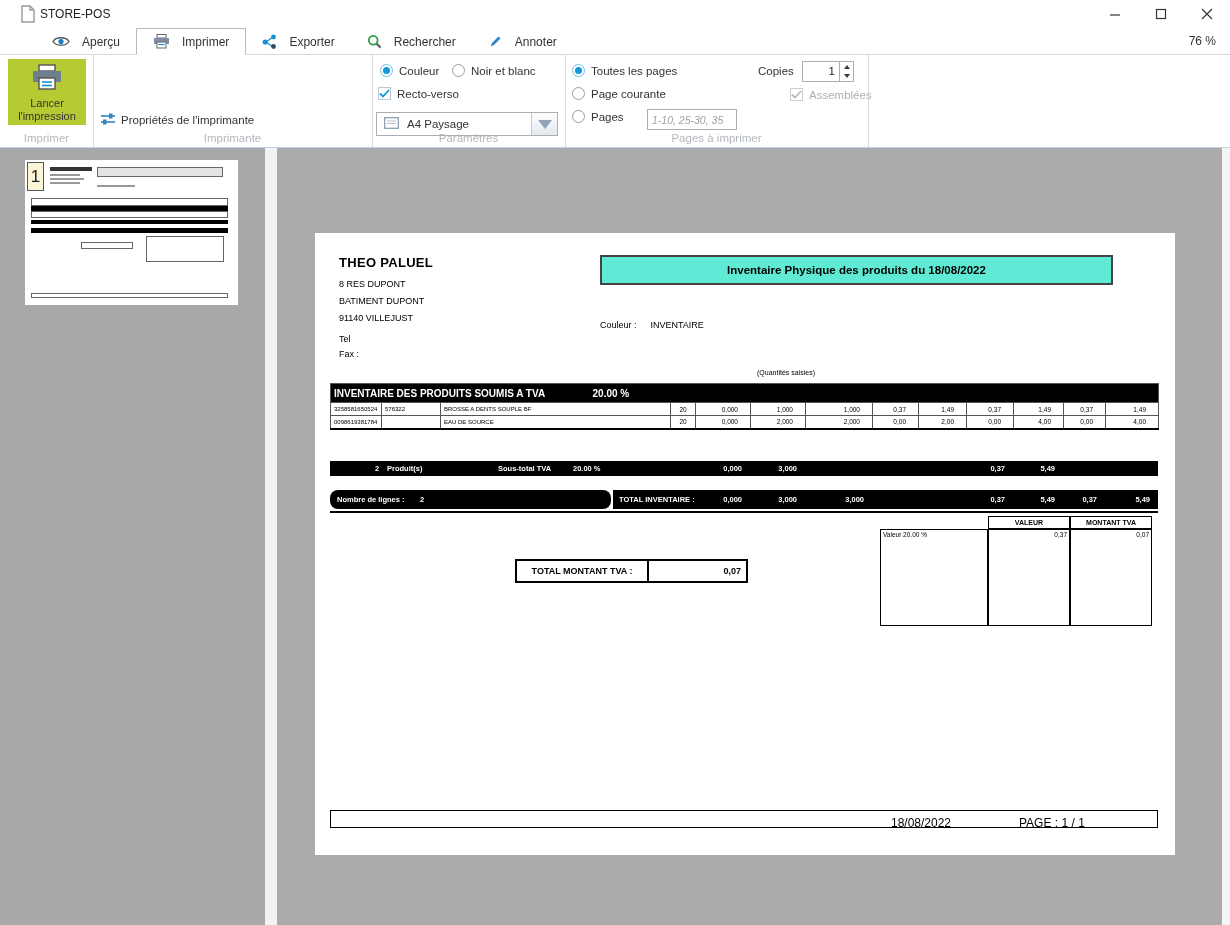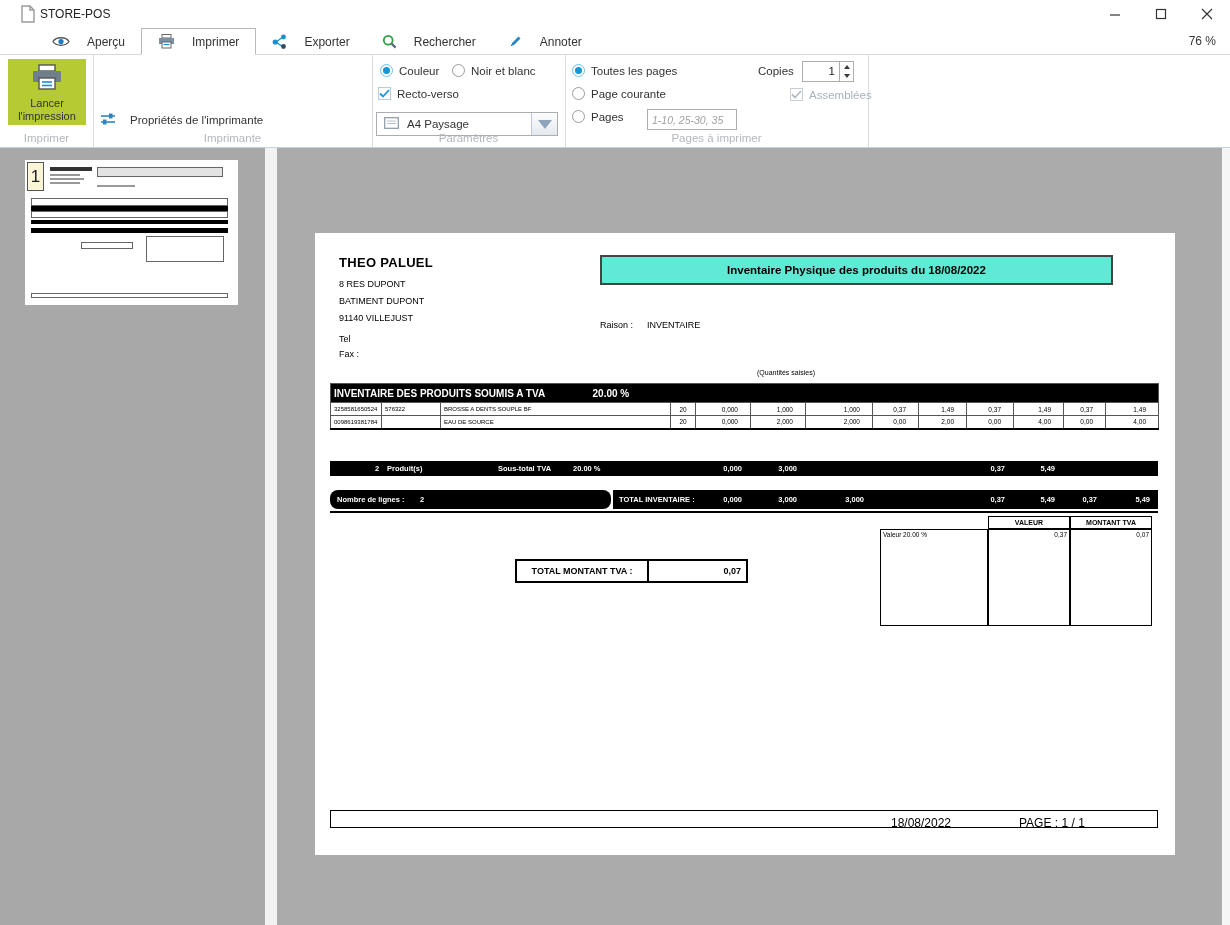--- a/index.html
+++ b/index.html
@@ -9,41 +9,41 @@
   
   .titlebar { position:absolute; left:0; top:0; width:1230px; height:28px; background:#fff; }
   .titlebar .doc-ic { position:absolute; left:20px; top:5px; }
   .titlebar .ttl { position:absolute; left:40px; top:7px; font-size:12px; color:#222; }
   .winbtns { position:absolute; right:0; top:0; height:28px; display:flex; }
   .winbtn { width:46px; height:28px; display:flex; align-items:center; justify-content:center; cursor:default; }
 
   
   .tabbar { position:absolute; left:0; top:28px; width:1230px; height:27px; background:#fff; border-bottom:1px solid #d9d9d9; }
   .tabs { position:absolute; left:36px; top:0; height:27px; display:flex; }
-  .tab { display:flex; align-items:center; gap:17px; padding:0 16px; font-size:12px; color:#333; height:27px; }
+  .tab { display:flex; align-items:center; gap:12px; padding:0 16px; font-size:12px; color:#333; height:27px; }
   .tab.active { background:#fff; border:1px solid #b9b9b9; border-bottom:1px solid #fff; margin-bottom:-1px; }
   .tab .ic { display:flex; }
   .zoomlvl { position:absolute; right:14px; top:6px; font-size:12px; color:#333; }
 
   
   .ribbon { position:absolute; left:0; top:55px; width:1230px; height:93px; background:#fff; border-bottom:1px solid #c3d2e0; }
   .rsep { position:absolute; top:0; width:1px; height:92px; background:#dcdcdc; }
   .rlabel { position:absolute; bottom:3px; font-size:11.5px; color:#b3b8bd; text-align:center; }
   .btn-launch { position:absolute; left:8px; top:4px; width:78px; height:66px; background:#b5ca33; border:none; display:flex; flex-direction:column; align-items:center; padding-top:5px; cursor:pointer; }
   .btn-launch .lbl { font-size:11px; color:#333; line-height:13px; text-align:center; margin-top:3px; }
   .combo { position:absolute; background:#fff; border:1px solid #abadb3; display:flex; align-items:center; }
   .combo-printer { left:100px; top:5px; width:268px; height:45px; }
   .combo-printer .pic { margin-left:8px; }
   .combo-printer .txt { margin-left:10px; line-height:15px; width:188px; overflow:hidden; }
   .combo-printer .nm { font-size:11.5px; color:#333; white-space:nowrap; }
   .combo-printer .st { font-size:10.5px; color:#a6a6a6; }
   .drop { position:absolute; right:0; top:0; height:100%; width:22px; background:linear-gradient(#fdfdfd,#d9d9d9); border-left:1px solid #abadb3; display:flex; align-items:center; justify-content:center; }
   .tri { width:0; height:0; border-left:5px solid transparent; border-right:5px solid transparent; border-top:6px solid #5a6a7a; }
   .tri.big { border-left-width:7px; border-right-width:7px; border-top-width:9px; border-top-color:#8fa3ba; }
-  .props { position:absolute; left:100px; top:57px; display:flex; align-items:center; gap:14px; font-size:11.5px; color:#333; cursor:pointer; }
+  .props { position:absolute; left:100px; top:57px; display:flex; align-items:center; gap:5px; font-size:11.5px; color:#333; cursor:pointer; }
   .radio { width:13px; height:13px; border-radius:50%; border:1px solid #9c9c9c; background:#fff; display:inline-block; flex:none; }
   .radio.sel { border:1px solid #6cc0ea; position:relative; }
   .radio.sel::after { content:""; position:absolute; left:2px; top:2px; width:7px; height:7px; border-radius:50%; background:#1598d8; }
   .check { width:13px; height:13px; border:1px solid #b6cbdc; background:#fff; display:inline-flex; align-items:center; justify-content:center; flex:none; }
   .opt { position:absolute; display:flex; align-items:center; gap:6px; font-size:11.5px; color:#333; cursor:pointer; }
   .opt.dis { color:#a9b2ba; }
   .combo-paper { left:376px; top:57px; width:182px; height:24px; }
   .combo-paper .txt { font-size:11.5px; color:#333; margin-left:8px; }
   .combo-paper .drop { width:26px; background:linear-gradient(#fdfdfd,#e4e9ef); border-left:1px solid #c0c8d2; }
   .pagesinput { position:absolute; left:647px; top:54px; width:90px; height:21px; border:1px solid #abadb3; font-size:10.5px; font-style:italic; color:#888; padding:0 4px; font-family:"Liberation Sans", sans-serif; }
@@ -318,21 +318,21 @@
 
         <div class="cmpname">THEO PALUEL</div>
         <div class="addr" style="top:46px">8 RES DUPONT</div>
         <div class="addr" style="top:63px">BATIMENT DUPONT</div>
         <div class="addr" style="top:80px">91140 VILLEJUST</div>
         <div class="addr" style="top:101px">Tel</div>
         <div class="addr" style="top:116px">Fax :</div>
 
         <div class="titlebox">Inventaire Physique des produits du 18/08/2022</div>
         <div class="raison">
-          <span>Raison :</span>
+          <span>Couleur :</span>
           <span>INVENTAIRE</span>
         </div>
         <div class="qnote">(Quantités saisies)</div>
 
         <table class="rpt">
           <colgroup>
             <col style="width:51px">
               <col style="width:59px">
               <col style="width:230px">
               <col style="width:25px">

